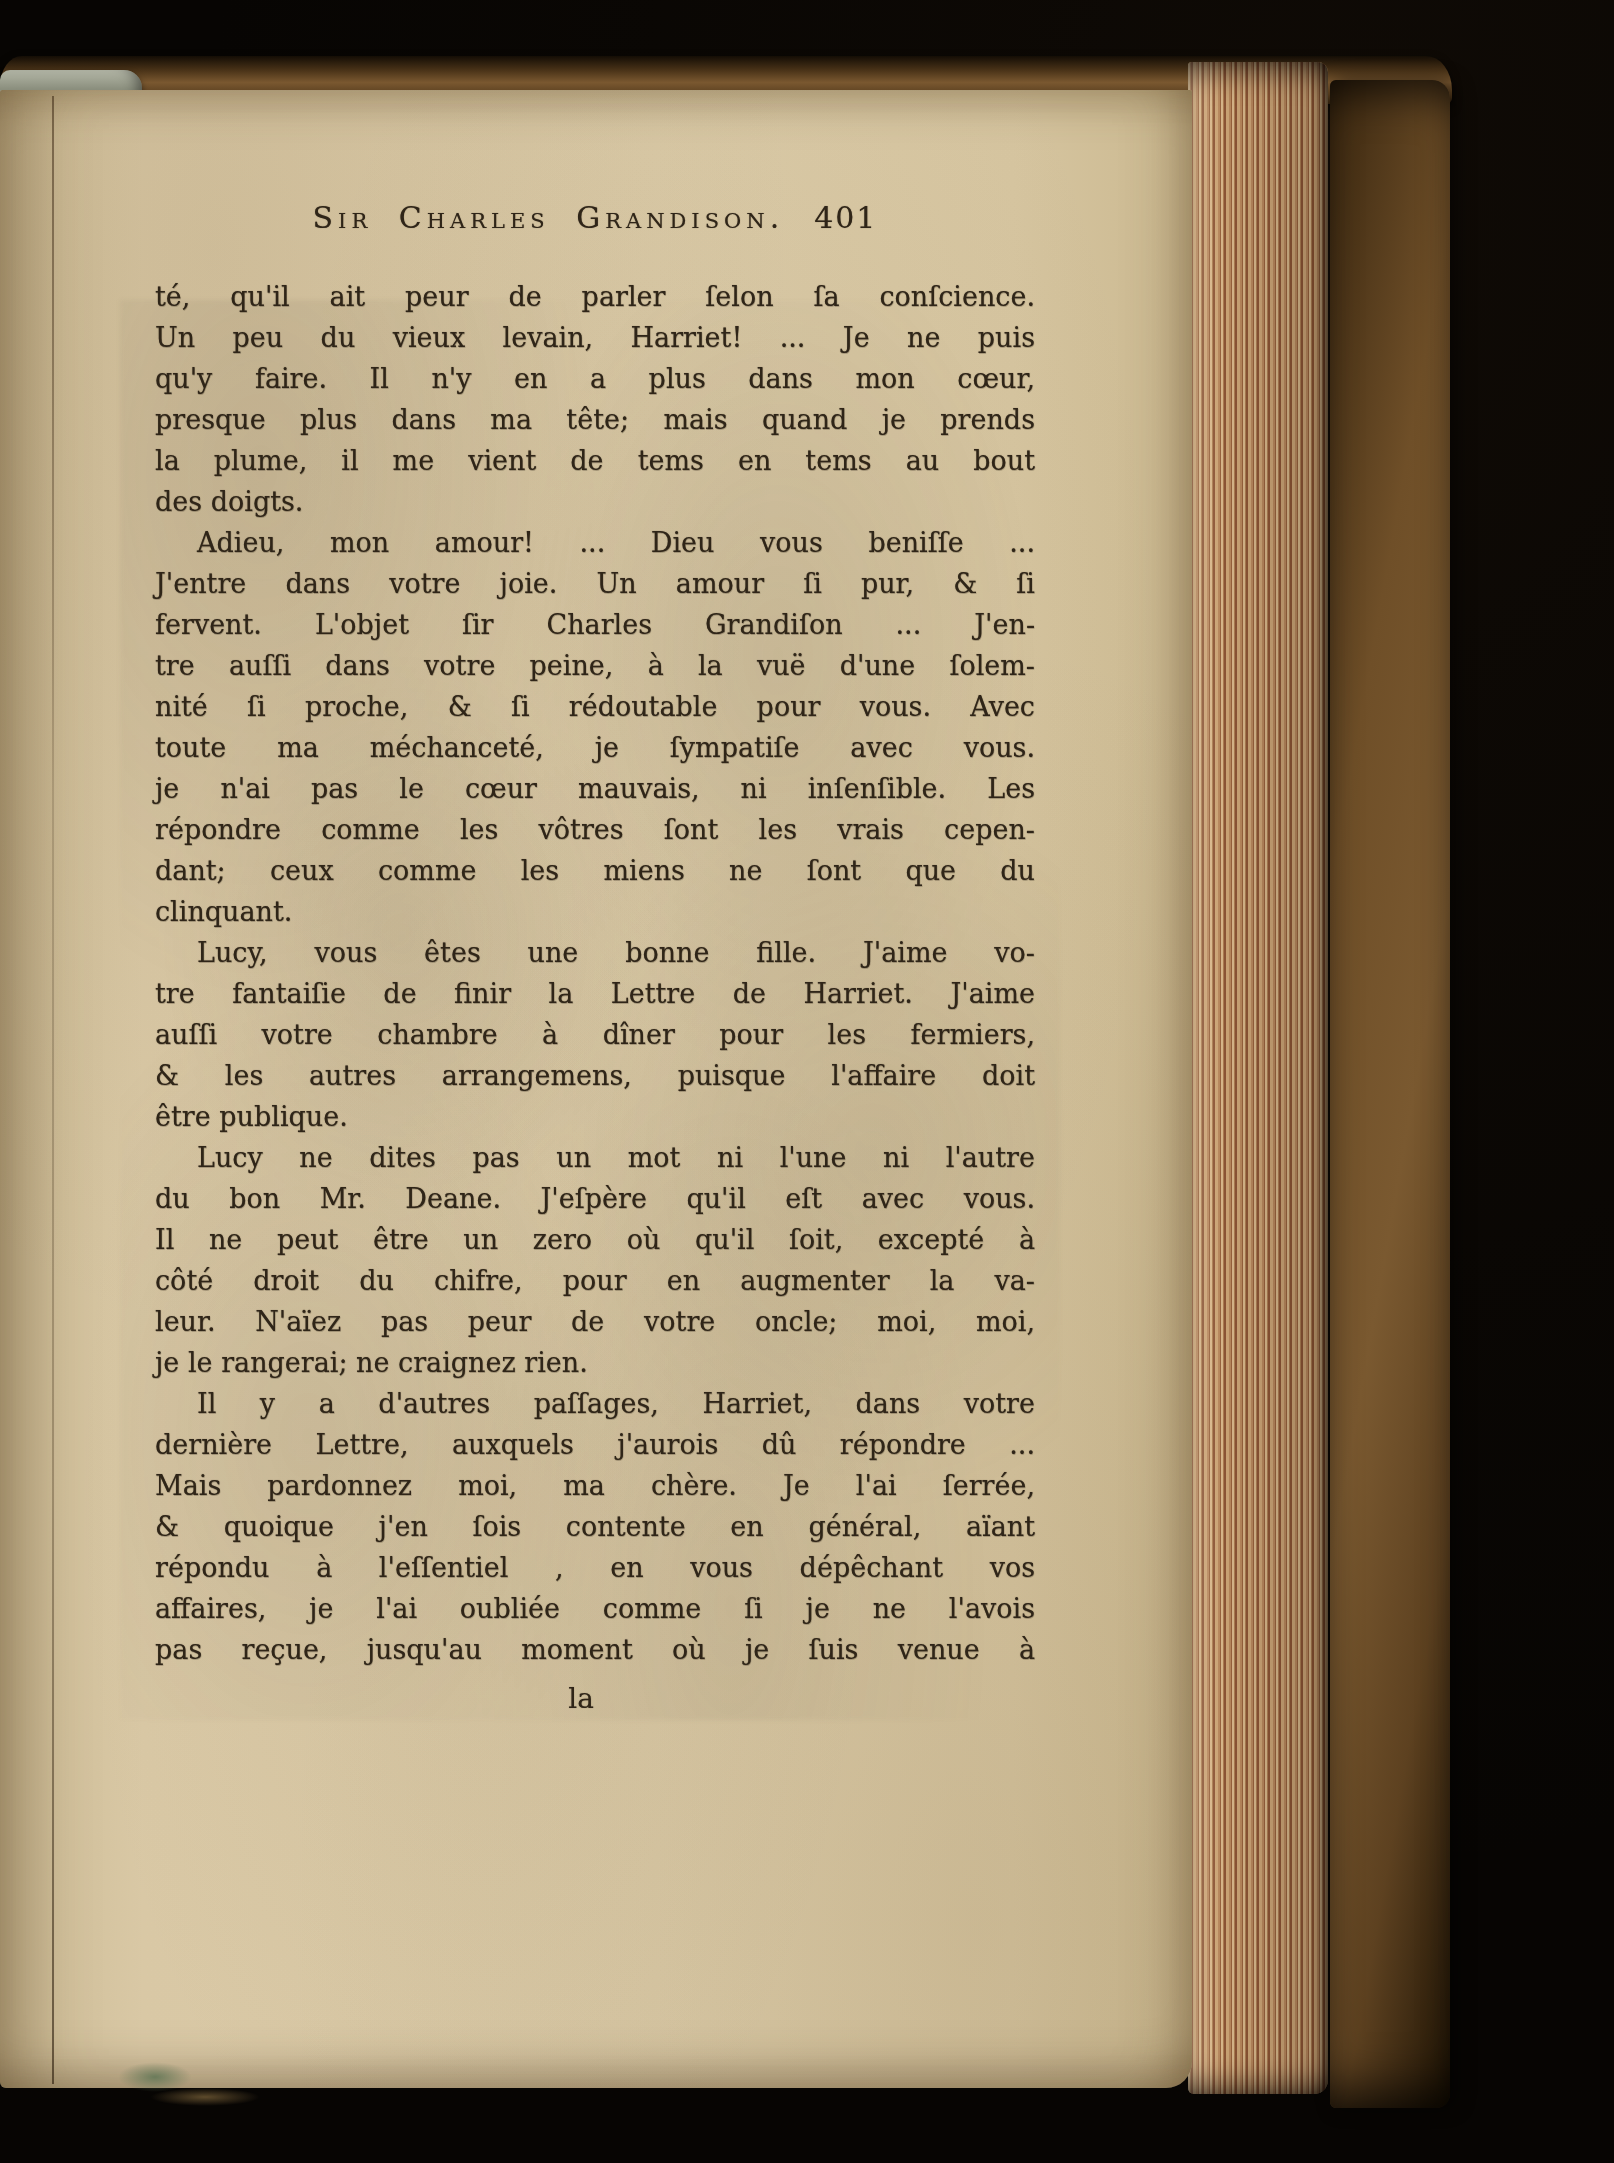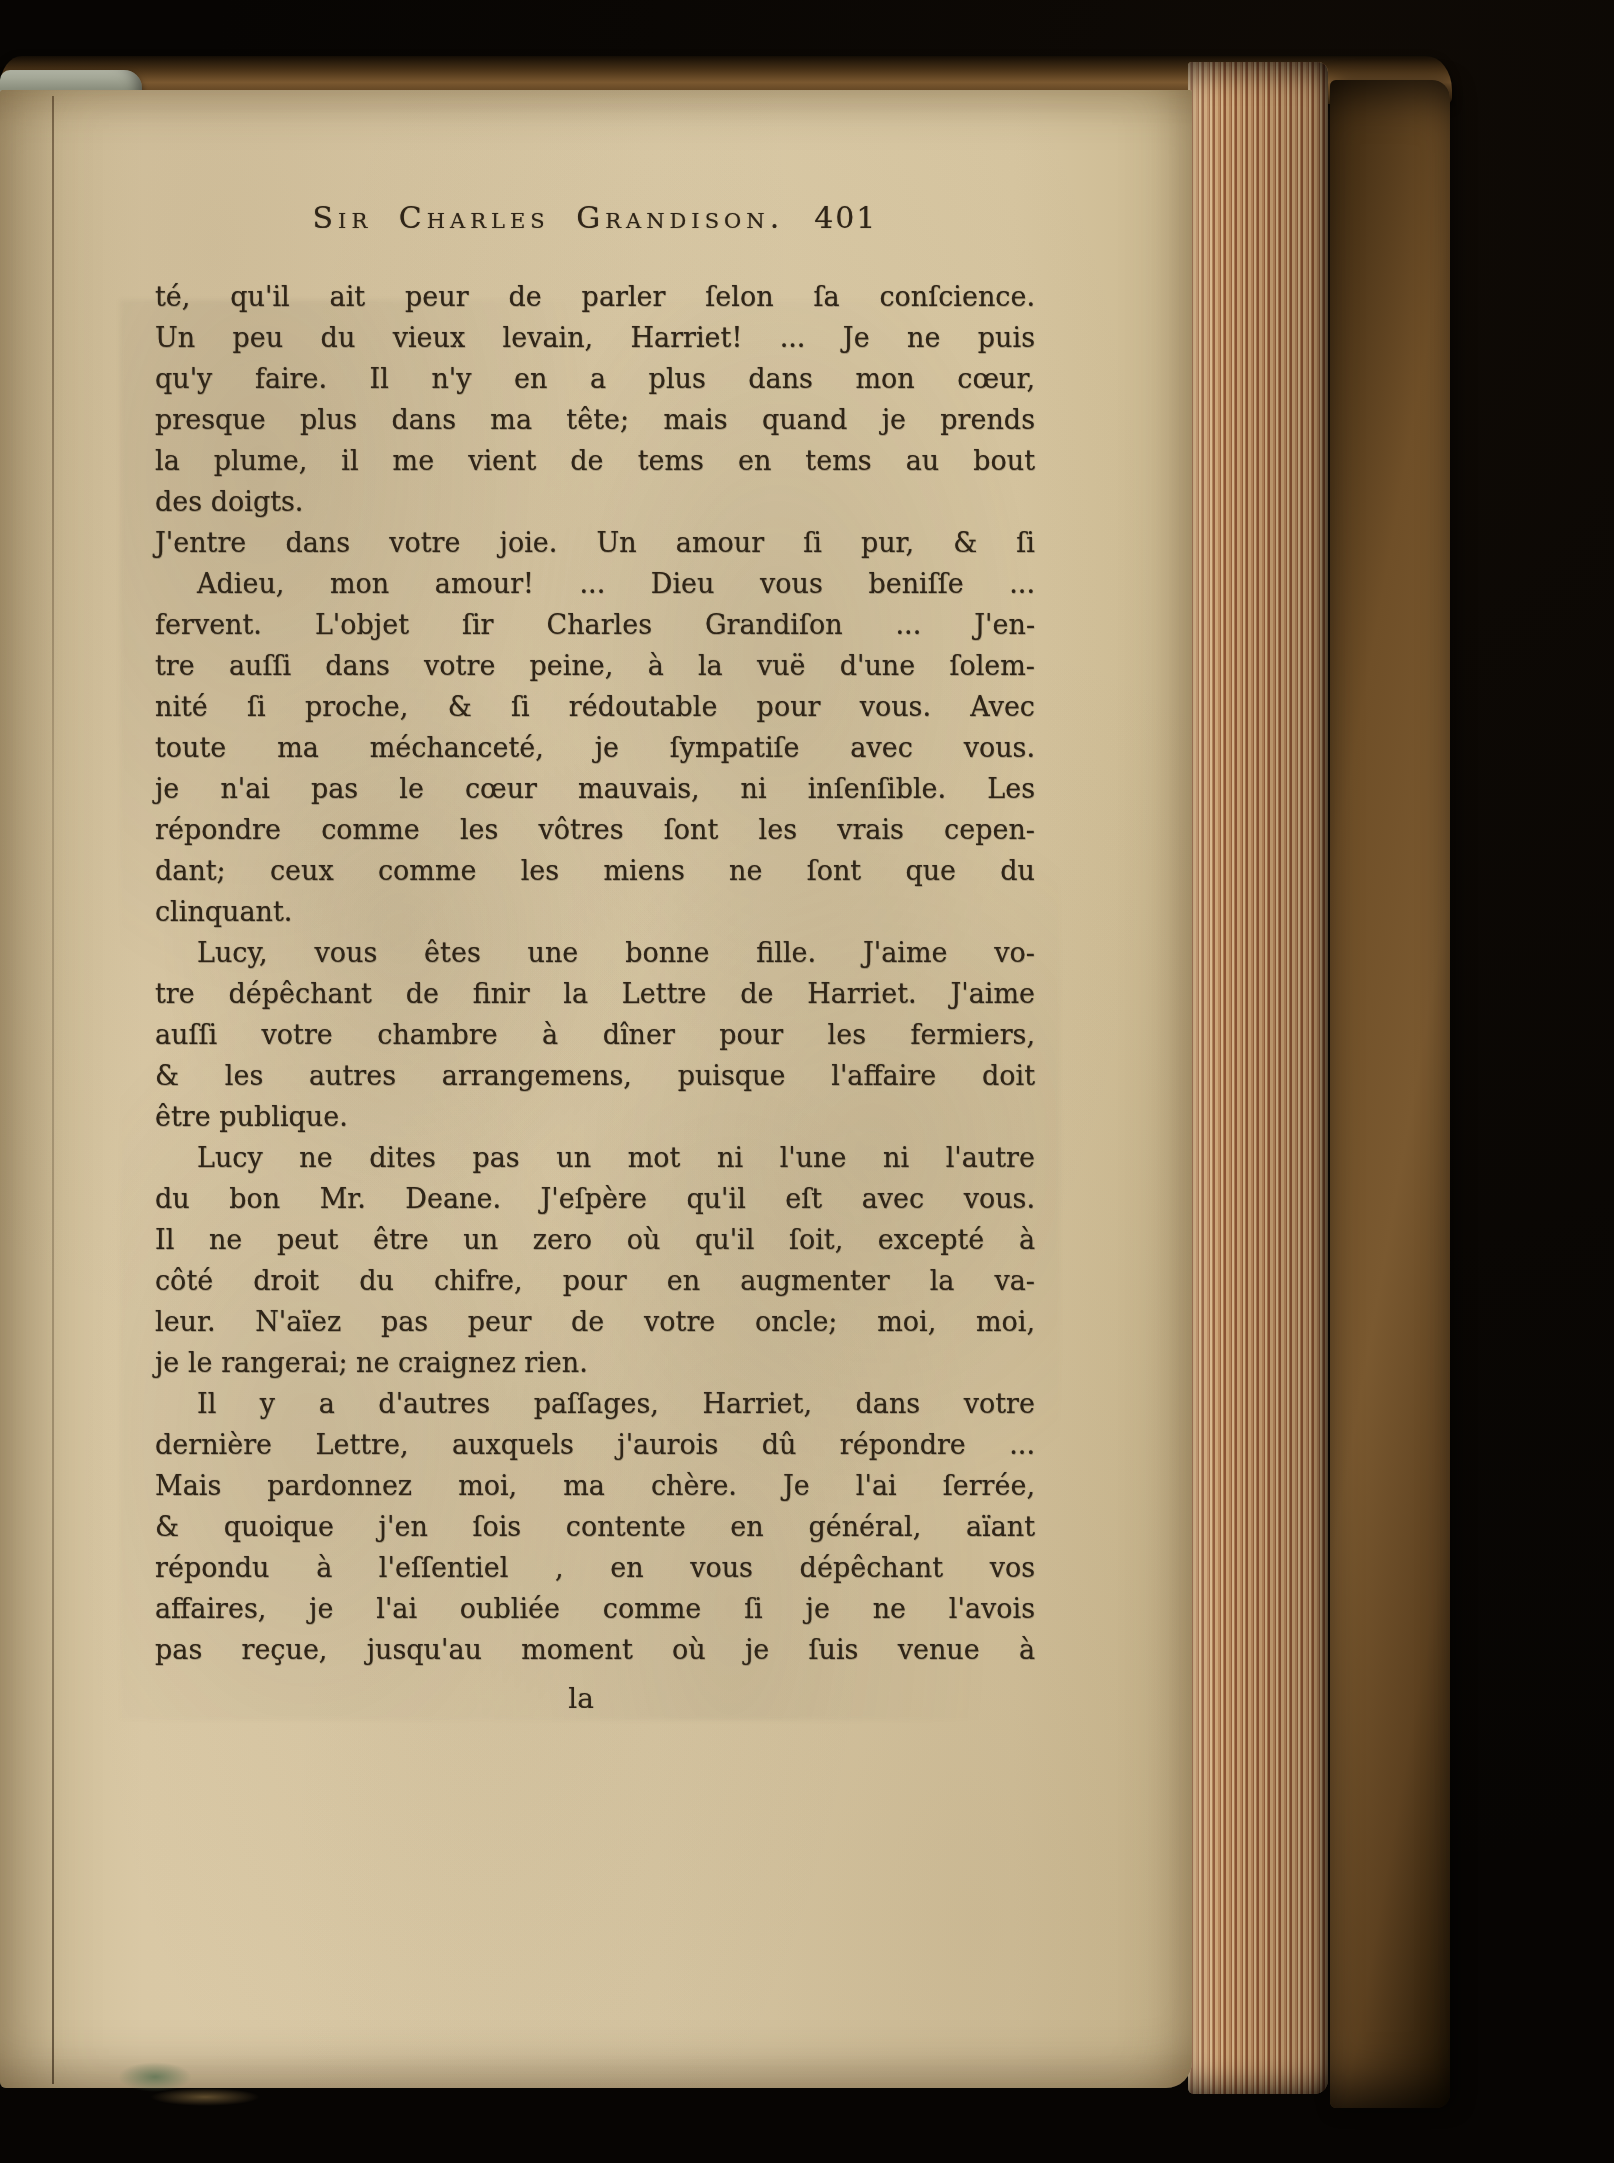--- a/index.html
+++ b/index.html
@@ -131,32 +131,32 @@
     <span>Sir Charles Grandison.</span><span class="pgnum">401</span>
   </div>
 
   <div class="text-block">
       <div class="line">té, qu'il ait peur de parler ſelon ſa conſcience.</div>
       <div class="line">Un peu du vieux levain, Harriet! ... Je ne puis</div>
       <div class="line">qu'y faire. Il n'y en a plus dans mon cœur,</div>
       <div class="line">presque plus dans ma tête; mais quand je prends</div>
       <div class="line">la plume, il me vient de tems en tems au bout</div>
       <div class="line short">des doigts.</div>
+      <div class="line indent">Adieu, mon amour! ... Dieu vous beniſſe ...</div>
       <div class="line">J'entre dans votre joie. Un amour ſi pur, &amp; ſi</div>
-      <div class="line indent">Adieu, mon amour! ... Dieu vous beniſſe ...</div>
       <div class="line">fervent. L'objet ſir Charles Grandiſon ... J'en-</div>
       <div class="line">tre auſſi dans votre peine, à la vuë d'une ſolem-</div>
       <div class="line">nité ſi proche, &amp; ſi rédoutable pour vous. Avec</div>
       <div class="line">toute ma méchanceté, je ſympatiſe avec vous.</div>
       <div class="line">je n'ai pas le cœur mauvais, ni inſenſible. Les</div>
       <div class="line">répondre comme les vôtres ſont les vrais cepen-</div>
       <div class="line">dant; ceux comme les miens ne ſont que du</div>
       <div class="line short">clinquant.</div>
       <div class="line indent">Lucy, vous êtes une bonne fille. J'aime vo-</div>
-      <div class="line">tre dépêchant de finir la Lettre de Harriet. J'aime</div>
+      <div class="line">tre fantaiſie de finir la Lettre de Harriet. J'aime</div>
       <div class="line">auſſi votre chambre à dîner pour les fermiers,</div>
       <div class="line">&amp; les autres arrangemens, puisque l'affaire doit</div>
       <div class="line short">être publique.</div>
       <div class="line indent">Lucy ne dites pas un mot ni l'une ni l'autre</div>
       <div class="line">du bon Mr. Deane. J'eſpère qu'il eſt avec vous.</div>
       <div class="line">Il ne peut être un zero où qu'il ſoit, excepté à</div>
       <div class="line">côté droit du chifre, pour en augmenter la va-</div>
       <div class="line">leur. N'aïez pas peur de votre oncle; moi, moi,</div>
       <div class="line short">je le rangerai; ne craignez rien.</div>
       <div class="line indent">Il y a d'autres paſſages, Harriet, dans votre</div>

